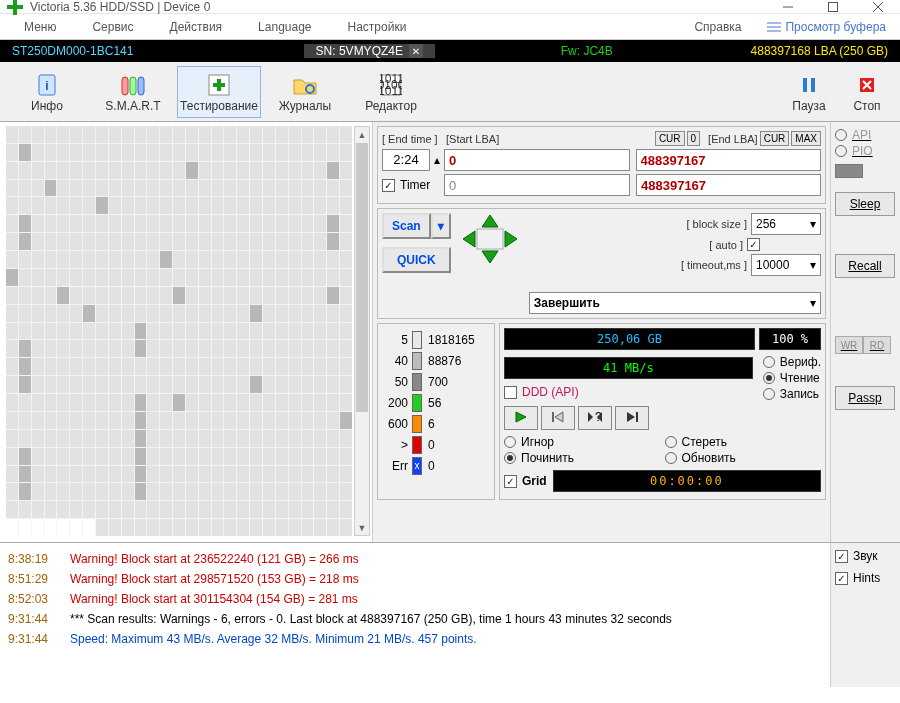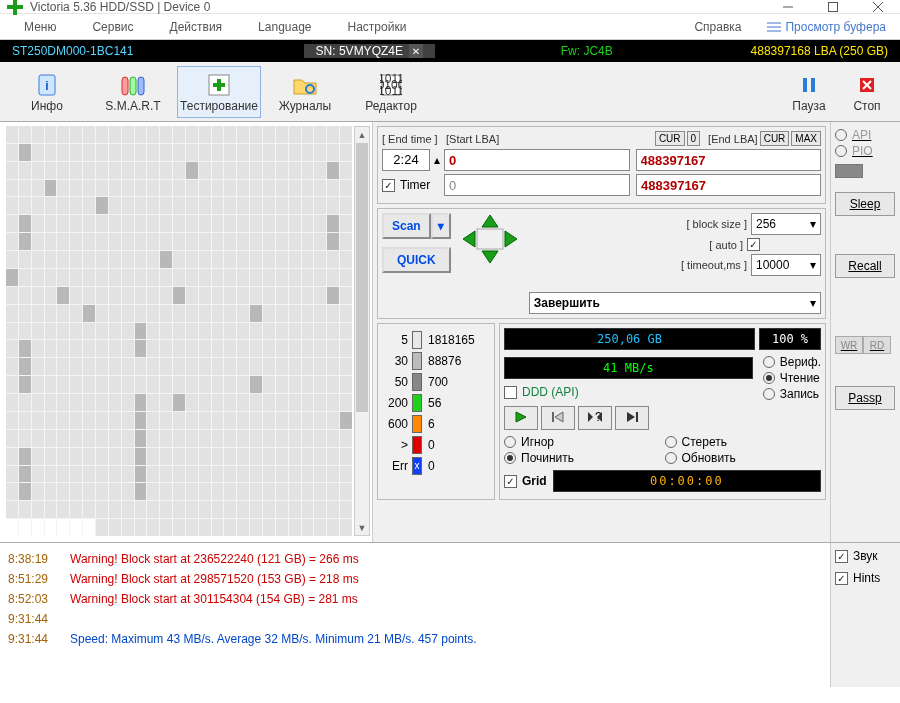--- a/index.html
+++ b/index.html
@@ -933,21 +933,21 @@
 
       <div style="display:flex;gap:4px">
 
         <div class="panel" style="width:118px">
           <div class="legend">
               <span class="lbl">5</span>
               <span class="sw" style="background:#e8e8e8"></span>
               <span>1818165</span>
             </div>
           <div class="legend">
-              <span class="lbl">30</span>
+              <span class="lbl">40</span>
               <span class="sw" style="background:#bcbcbc"></span>
               <span>88876</span>
             </div>
           <div class="legend">
               <span class="lbl">50</span>
               <span class="sw" style="background:#888"></span>
               <span>700</span>
             </div>
           <div class="legend">
               <span class="lbl">200</span>
@@ -972,21 +972,21 @@
         </div>
 
         <div class="panel" style="flex:1">
           <div class="row" style="gap:4px">
             <div class="lcd blue" style="flex:1">250,06 GB</div>
             <div class="lcd white" style="width:62px">100   %</div>
           </div>
           <div class="row" style="gap:10px">
             <div style="flex:1">
               <div class="lcd" style="text-align:center">41 MB/s</div>
-              <div class="chk" style="margin-top:6px;color:#15803d">
+              <div class="chk" style="margin-top:6px;color:#be185d">
                   <span class="box"></span>
                   <span>DDD (API)</span>
                 </div>
             </div>
             <div>
               <div class="radio">
                   <span class="dot"></span>
                   <span>Вериф.</span>
                 </div>
               <div class="radio">
@@ -1083,20 +1083,21 @@
       <div class="line">
         <span class="ts">8:51:29</span>
         <span class="warn">Warning! Block start at 298571520 (153 GB)  = 218 ms</span>
       </div>
       <div class="line">
         <span class="ts">8:52:03</span>
         <span class="warn">Warning! Block start at 301154304 (154 GB)  = 281 ms</span>
       </div>
       <div class="line">
         <span class="ts">9:31:44</span>
+        <span class="info">*** Scan results: Warnings - 6, errors - 0. Last block at 488397167 (250 GB), time 1 hours 43 minutes 32 seconds</span>
       </div>
       <div class="line">
         <span class="ts">9:31:44</span>
         <span class="speed">Speed: Maximum 43 MB/s. Average 32 MB/s. Minimum 21 MB/s. 457 points.</span>
       </div>
     </div>
   <div class="logside">
     <div class="chk" style="margin-bottom:8px">
         <span class="box">✓</span>
         <span>Звук</span>

